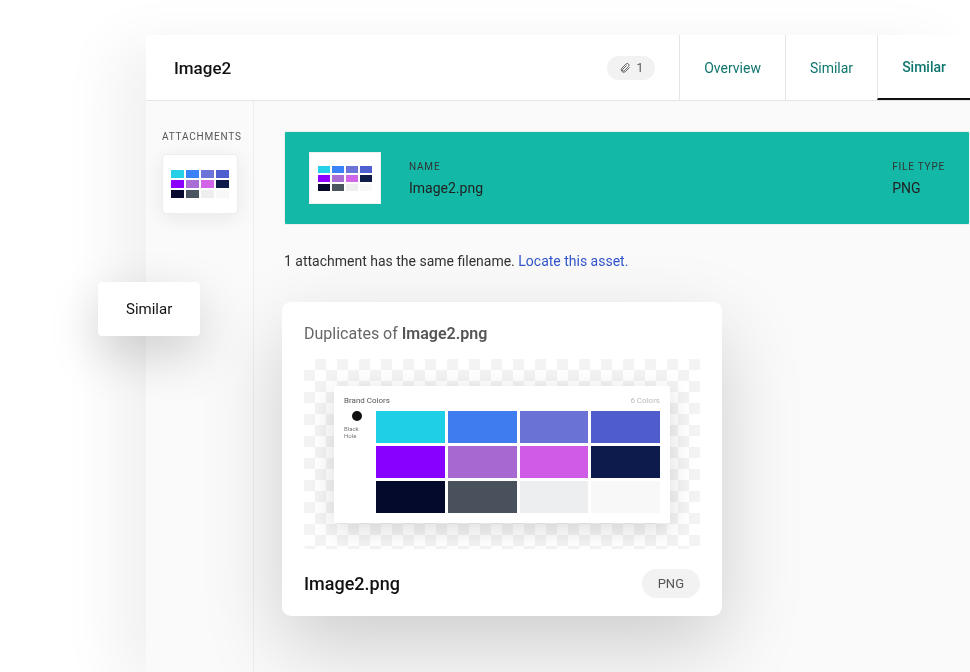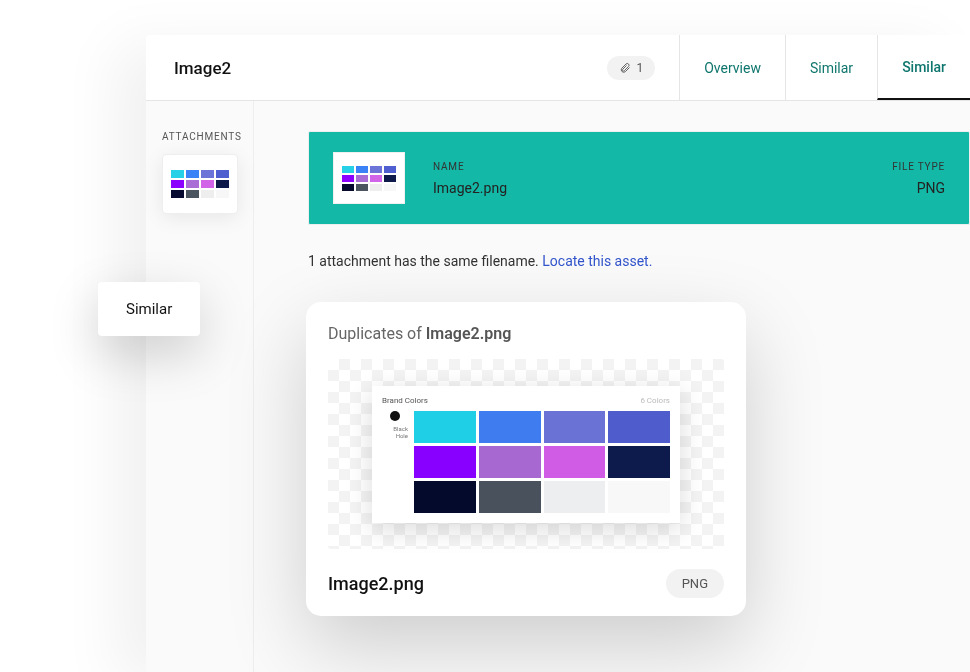--- a/index.html
+++ b/index.html
@@ -47,21 +47,21 @@
   display: flex;
   align-items: center;
   padding: 0 24px;
   font-size: 14px;
   color: #0f766e;
   border-left: 1px solid #e5e5e5;
   cursor: pointer;
 }
 .tab.active { border-bottom: 2px solid #111; font-weight: 500; }
 
-.body { display: flex; position: absolute; top: 66px; left: 0; right: 0; bottom: 0; background: #fafafa; gap: 24px; }
+.body { display: flex; position: absolute; top: 66px; left: 0; right: 0; bottom: 0; background: #fafafa; }
 .sidebar {
   width: 108px;
   padding: 30px 16px;
   border-right: 1px solid #eee;
 }
 .side-label {
   font-size: 10px;
   letter-spacing: 0.08em;
   color: #555;
   margin-bottom: 12px;
@@ -111,21 +111,21 @@
 .info-thumb {
   width: 72px; height: 52px;
   background: #fff;
   border: 1px solid #f0f0f0;
   display: flex; align-items: center; justify-content: center;
 }
 .info-thumb .palette-mini { width: 54px; grid-auto-rows: 7px; }
 .info-cols { display: flex; flex: 1; gap: 60px; }
 .info-col .lbl { font-size: 10px; letter-spacing: 0.08em; color: #333; margin-bottom: 8px; }
 .info-col .val { font-size: 14px; color: #222; }
-.info-col.right { margin-left: auto; text-align: right; }
+.info-col.right { margin-left: auto; }
 
 .msg { margin: 28px 0 11px 30px; font-size: 14px; color: #333; }
 .msg a { color: #3355cc; text-decoration: none; }
 
 
 .float-chip {
   position: absolute;
   left: 98px;
   top: 282px;
   background: #fff;
@@ -136,45 +136,43 @@
   box-shadow: 0 18px 50px rgba(0,0,0,0.18);
 }
 
 
 .dup-card {
   position: absolute;
   left: 282px;
   top: 302px;
   width: 440px;
   background: #fff;
-  border-radius: 15px;
+  border-radius: 9px;
   box-shadow: 0 30px 80px rgba(0,0,0,0.18);
   padding: 22px 22px 18px;
-  margin-left: 24px;
 }
 .dup-title { font-size: 16px; color: #666; margin-bottom: 16px; }
 .dup-title strong { color: #555; font-weight: 600; }
 .dup-img {
   height: 190px;
   border-radius: 3px;
   background-image:
     linear-gradient(45deg,#f3f3f3 25%,transparent 25%),
     linear-gradient(-45deg,#f3f3f3 25%,transparent 25%),
     linear-gradient(45deg,transparent 75%,#f3f3f3 75%),
     linear-gradient(-45deg,transparent 75%,#f3f3f3 75%);
   background-size: 22px 22px;
   background-position: 0 0, 0 11px, 11px -11px, -11px 0;
   display: flex; align-items: center; justify-content: center;
 }
 .palette-big {
-  width: 308px;
+  width: 336px;
   background: #fff;
   box-shadow: 0 6px 24px rgba(0,0,0,0.14);
   padding: 10px;
-  text-align: right;
 }
 .pb-head { font-size: 8px; color: #555; margin-bottom: 6px; display:flex; justify-content:space-between;}
 .pb-head span:last-child{color:#bbb;}
 .pb-body { display: flex; gap: 6px; }
 .pb-left { width: 26px; display:flex; flex-direction:column; align-items:center; gap:4px; font-size:6px; color:#777;}
 .pb-left .dot{width:10px;height:10px;background:#111;border-radius:50%;}
 .pb-grid {
   flex: 1;
   display: grid;
   grid-template-columns: repeat(4, 1fr);

